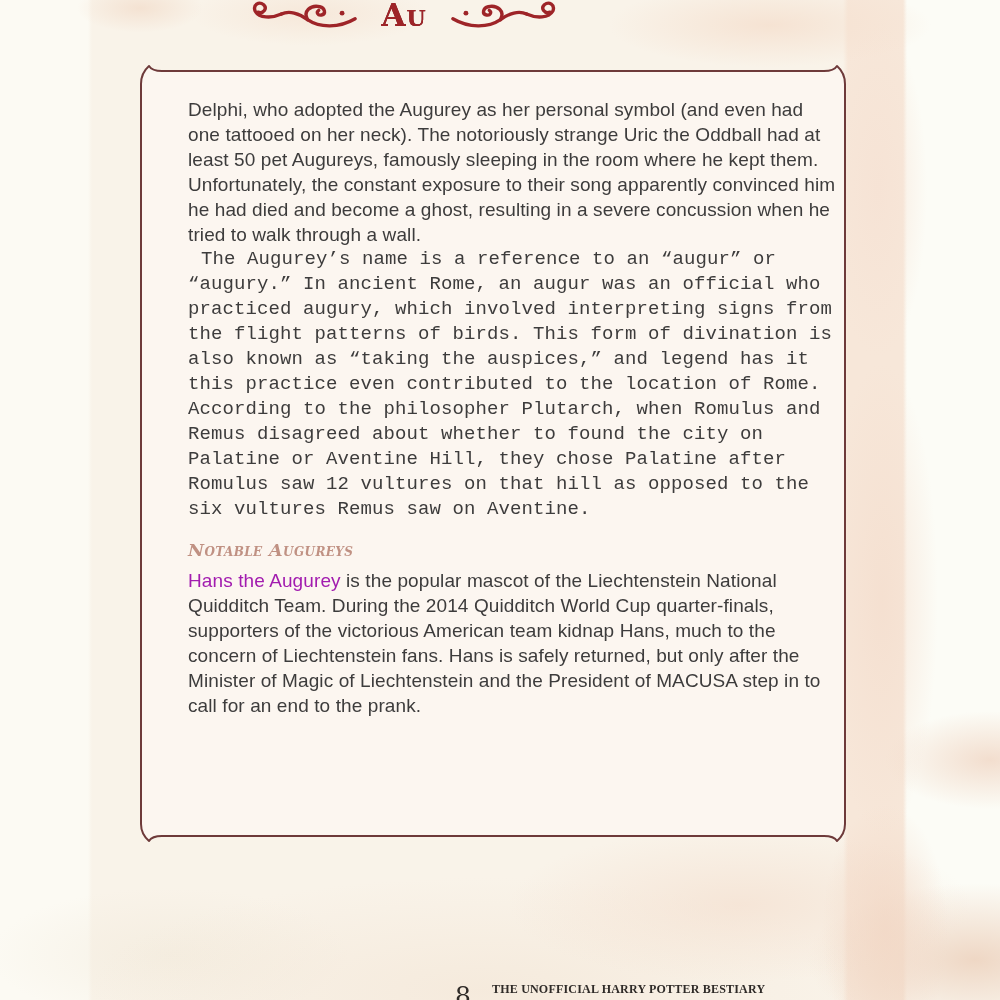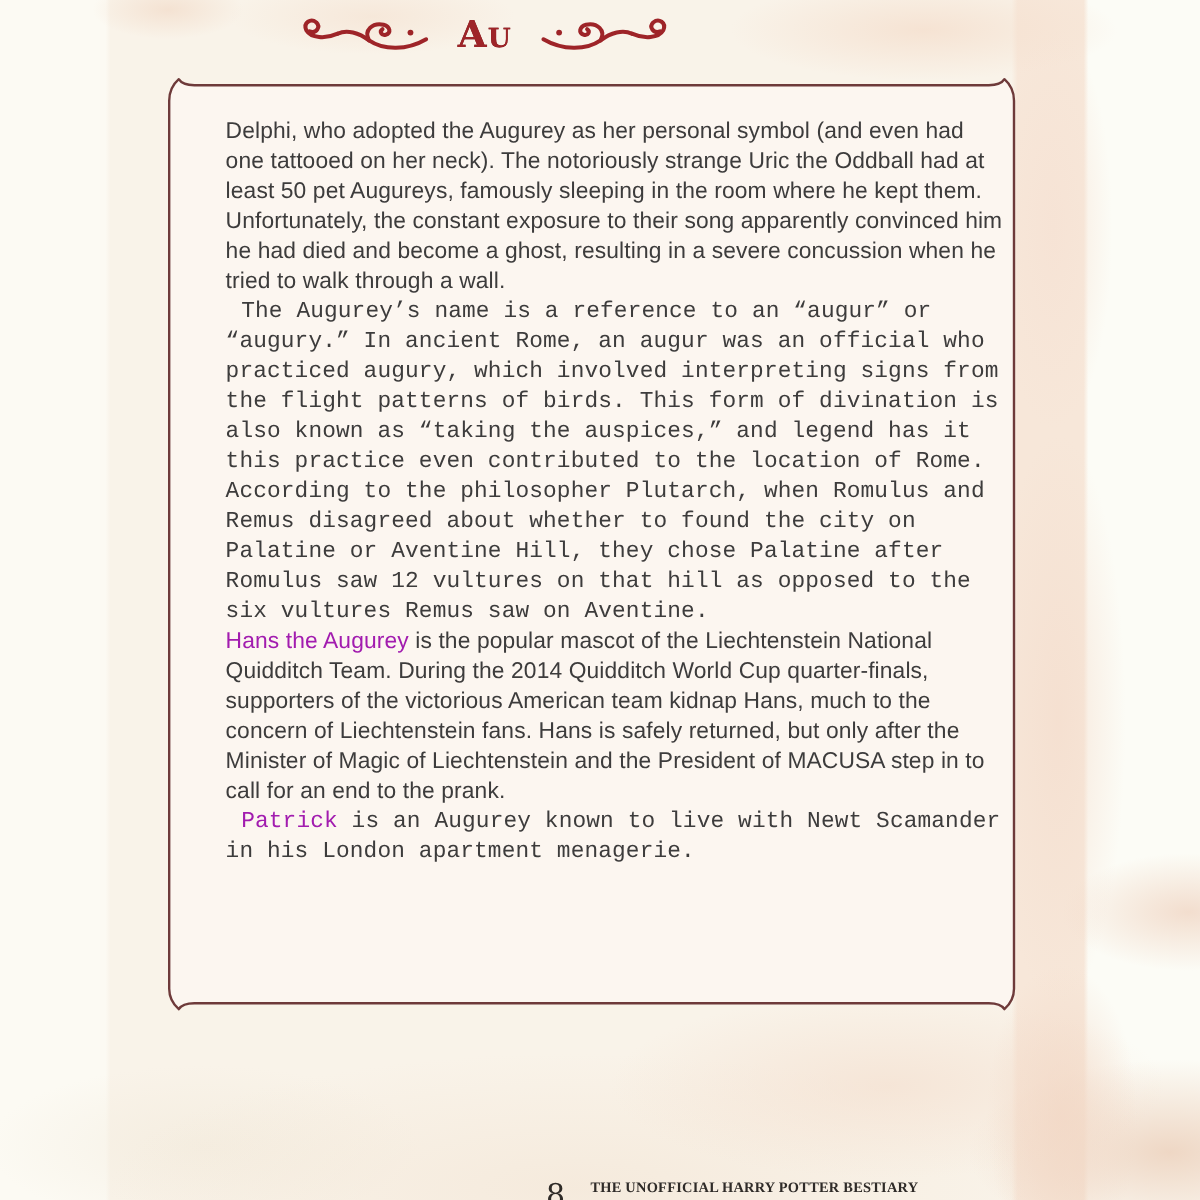--- a/index.html
+++ b/index.html
@@ -29,21 +29,21 @@
       radial-gradient(330px 110px at 740px 905px, rgba(243,220,203,.6), transparent 70%),
       radial-gradient(520px 150px at 480px 990px, rgba(242,227,210,.55), transparent 75%),
       radial-gradient(240px 90px at 170px 955px, rgba(240,232,216,.5), transparent 75%),
       radial-gradient(240px 110px at 975px 960px, rgba(237,211,191,.9), transparent 70%),
       radial-gradient(150px 70px at 990px 760px, rgba(240,214,196,.8), transparent 70%);
   }
 
   
   .header {
     position: absolute; top: 0; left: 0; width: 808px; height: 44px;
-    display: flex; align-items: flex-end; justify-content: center; gap: 24px;
+    display: flex; align-items: flex-start; justify-content: center; gap: 24px;
   }
   .flourish { width: 112px; height: 30px; }
   .flourish.right { transform: scaleX(-1); }
   .section-letter {
     font-family: "DejaVu Serif", serif;
     font-variant: small-caps;
     font-weight: 700;
     font-size: 31px;
     line-height: 30px;
     color: #9e2428;
@@ -112,22 +112,22 @@
 
 <svg class="card-frame" viewBox="0 0 710 786">
   <path d="M 3,34 L 3,24 Q 3,13 11,6 Q 14,11 24,11 H 686 Q 696,11 699,6 Q 707,13 707,24
            V 764 Q 707,774 699,781 Q 696,776 686,776 H 24 Q 14,776 11,781 Q 3,774 3,764 Z" fill="#fcf6f0" stroke="#6e3a3a" stroke-width="2" stroke-linejoin="round"></path>
 </svg>
 
 <div class="card-text">
   <p>Delphi, who adopted the Augurey as her personal symbol (and even had one tattooed on her neck). The notoriously strange Uric the Oddball had at least 50 pet Augureys, famously sleeping in the room where he kept them. Unfortunately, the constant exposure to their song apparently convinced him he had died and become a ghost, resulting in a severe concussion when he tried to walk through a wall.</p>
   <p class="indent">The Augurey’s name is a reference to an “augur” or “augury.” In ancient Rome, an augur was an official who practiced augury, which involved interpreting signs from the flight patterns of birds. This form of divination is also known as “taking the auspices,” and legend has it this practice even contributed to the location of Rome. According to the philosopher Plutarch, when Romulus and Remus disagreed about whether to found the city on Palatine or Aventine Hill, they chose Palatine after Romulus saw 12 vultures on that hill as opposed to the six vultures Remus saw on Aventine.</p>
 
+  <p class="notable-heading">Notable Augureys</p>
 
   <p><span class="creature-name">Hans the Augurey</span><span> is the popular mascot of the Liechtenstein National Quidditch Team. During the 2014 Quidditch World Cup quarter-finals, supporters of the victorious American team kidnap Hans, much to the concern of Liechtenstein fans. Hans is safely returned, but only after the Minister of Magic of Liechtenstein and the President of MACUSA step in to call for an end to the prank.</span></p>
 
-  <p class="indent"><span class="creature-name">Patrick</span><span> is an Augurey known to live with Newt Scamander in his London apartment menagerie.</span></p>
 </div>
 
 <div class="footer">
   <span class="page-glyph">8</span>
   <span class="book-title">THE UNOFFICIAL HARRY POTTER BESTIARY</span>
 </div>
 
 </body></html>

